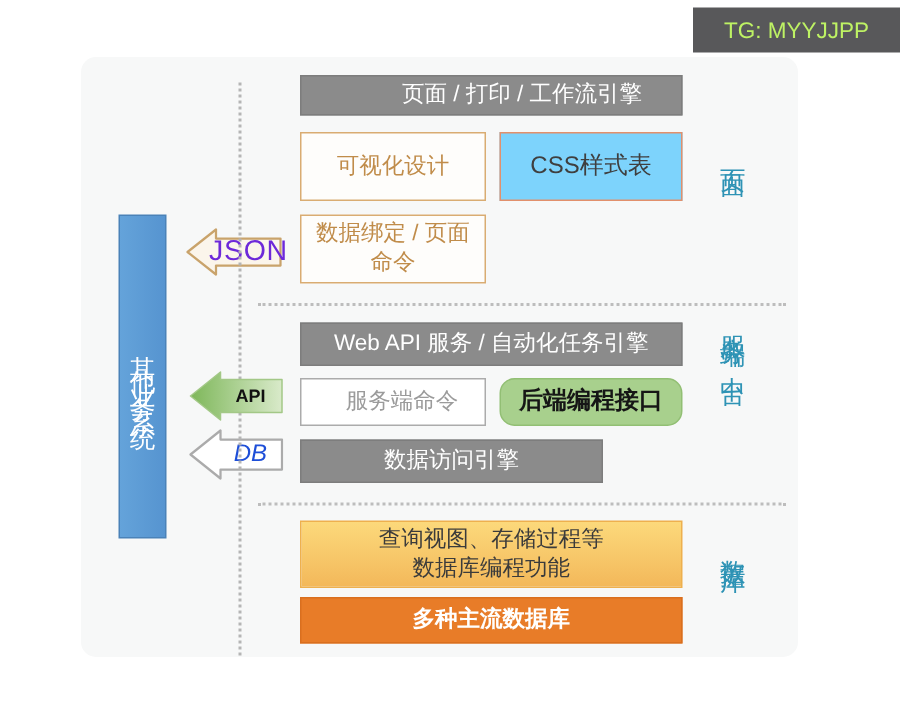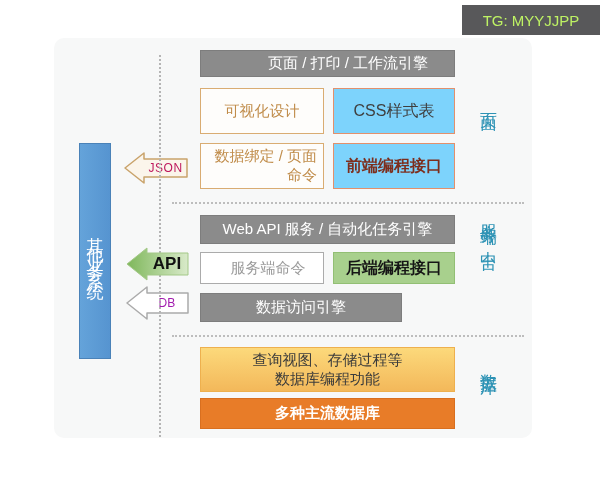--- a/index.html
+++ b/index.html
@@ -14,21 +14,21 @@
     position:absolute;left:54px;top:38px;width:478px;height:400px;
     background:#f7f8f8;border-radius:10px;z-index:0;
   }
   .box{
     position:absolute;box-sizing:border-box;display:flex;align-items:center;justify-content:center;
     text-align:center;z-index:1;line-height:1.25;
   }
   
   .gray-bar{background:#8b8b8b;border:1px solid #7d7d7d;color:#ffffff;font-size:15px;}
   
-  .tan-outline{background:#fefdfb;border:1px solid #d9ac72;color:#c08c4a;font-size:15px;padding:0 6px;text-align:right;}
+  .tan-outline{background:#fefdfb;border:1px solid #d9ac72;color:#c08c4a;font-size:15px;padding:0 6px;}
   
   .salmon{background:#7dd3fc;border:1px solid #e2906c;font-size:16px;}
   
   .green-box{background:#a8d08d;border:1px solid #92bf74;color:#161616;font-weight:bold;font-size:16px;}
   
   .gray-outline{background:#ffffff;border:1px solid #ababab;color:#9b9b9b;font-size:15px;}
   
   .gold-box{background:linear-gradient(180deg,#fcd97b,#f3b85a);border:1px solid #eeb04e;color:#3b3b3b;
     font-size:15px;flex-direction:column;text-align:center;}
   
@@ -54,41 +54,41 @@
   .hdots{position:absolute;left:172px;width:352px;height:0;
     border-top:2px dotted #bdbdbd;z-index:1;}
   
   .arrow{position:absolute;}
   .arrow svg{position:absolute;left:0;top:0;width:100%;height:100%;}
   .arrow .alabel{
     position:absolute;left:30%;right:0;top:0;bottom:0;
     display:flex;align-items:center;justify-content:center;
   }
   .arrow-json{left:124px;top:152px;width:64px;height:32px;z-index:1;}
-  .arrow-json .alabel{color:#be185d;font-size:12px;letter-spacing:.5px;}
+  .arrow-json .alabel{color:#6d28d9;font-size:19px;letter-spacing:.5px;}
   .arrow-api{left:126px;top:247px;width:63px;height:34px;z-index:3;}
-  .arrow-api .alabel{color:#111111;font-weight:bold;font-size:17px;}
+  .arrow-api .alabel{color:#111111;font-weight:bold;font-size:12px;}
   .arrow-db{left:126px;top:285px;width:63px;height:36px;z-index:1;}
-  .arrow-db .alabel{color:#a21caf;font-size:12px;}
+  .arrow-db .alabel{color:#1d4ed8;font-size:16px;font-style:italic;}
   
   .wm{
     position:absolute;background:#58585a;color:#bef264;
     display:flex;align-items:center;justify-content:center;z-index:5;
   }
   .wm-top{left:462px;top:5px;width:138px;height:30px;font-size:15px;}
   .wm-bottom{left:8px;top:440px;width:211px;height:33px;font-size:16px;}
   
   .b-page-engine{left:200px;top:50px;width:255px;height:27px;padding-left:41px;}
   .b-visual{left:200px;top:88px;width:124px;height:46px;}
   .b-css{left:333px;top:88px;width:122px;height:46px;color:#3f3f3f;}
   .b-binding{left:200px;top:143px;width:124px;height:46px;}
   .b-frontend{left:333px;top:143px;width:122px;height:46px;color:#7d2e1d;font-weight:bold;}
   .b-webapi{left:200px;top:215px;width:255px;height:29px;}
   .b-servercmd{left:200px;top:252px;width:124px;height:32px;padding-left:12px;}
-  .b-backend{left:333px;top:252px;width:122px;height:32px;}
+  .b-backend{left:333px;top:252px;width:122px;height:32px;border-radius:10px;}
   .b-dataaccess{left:200px;top:293px;width:202px;height:29px;}
   .b-dbprog{left:200px;top:347px;width:255px;height:45px;}
   .b-mainstream{left:200px;top:398px;width:255px;height:31px;}
   .lbl-page{left:477px;top:100px;}
   .lbl-server{left:477px;top:211px;}
   .lbl-db{left:477px;top:360px;}
   .hd1{top:202px;}
   .hd2{top:335px;}
 </style>
 </head>
@@ -130,21 +130,20 @@
     <svg viewBox="0 0 63 36" preserveAspectRatio="none">
       <polygon points="1,18 21,2 21,8 62,8 62,28 21,28 21,34" fill="#ffffff" fill-opacity="0.92" stroke="#ababab" stroke-width="1.5" stroke-linejoin="round"></polygon>
     </svg>
     <span class="alabel">DB</span>
   </div>
 
   <div class="box gray-bar b-page-engine">页面 / 打印 / 工作流引擎</div>
   <div class="box tan-outline b-visual">可视化设计</div>
   <div class="box salmon b-css">CSS样式表</div>
   <div class="box tan-outline b-binding">数据绑定 / 页面命令</div>
-  <div class="box salmon b-frontend">前端编程接口</div>
 
   <div class="box gray-bar b-webapi">Web API 服务 / 自动化任务引擎</div>
   <div class="box gray-outline b-servercmd">服务端命令</div>
   <div class="box green-box b-backend">后端编程接口</div>
   <div class="box gray-bar b-dataaccess">数据访问引擎</div>
 
   <div class="box gold-box b-dbprog">
     <span>查询视图、存储过程等</span>
     <span>数据库编程功能</span>
   </div>

